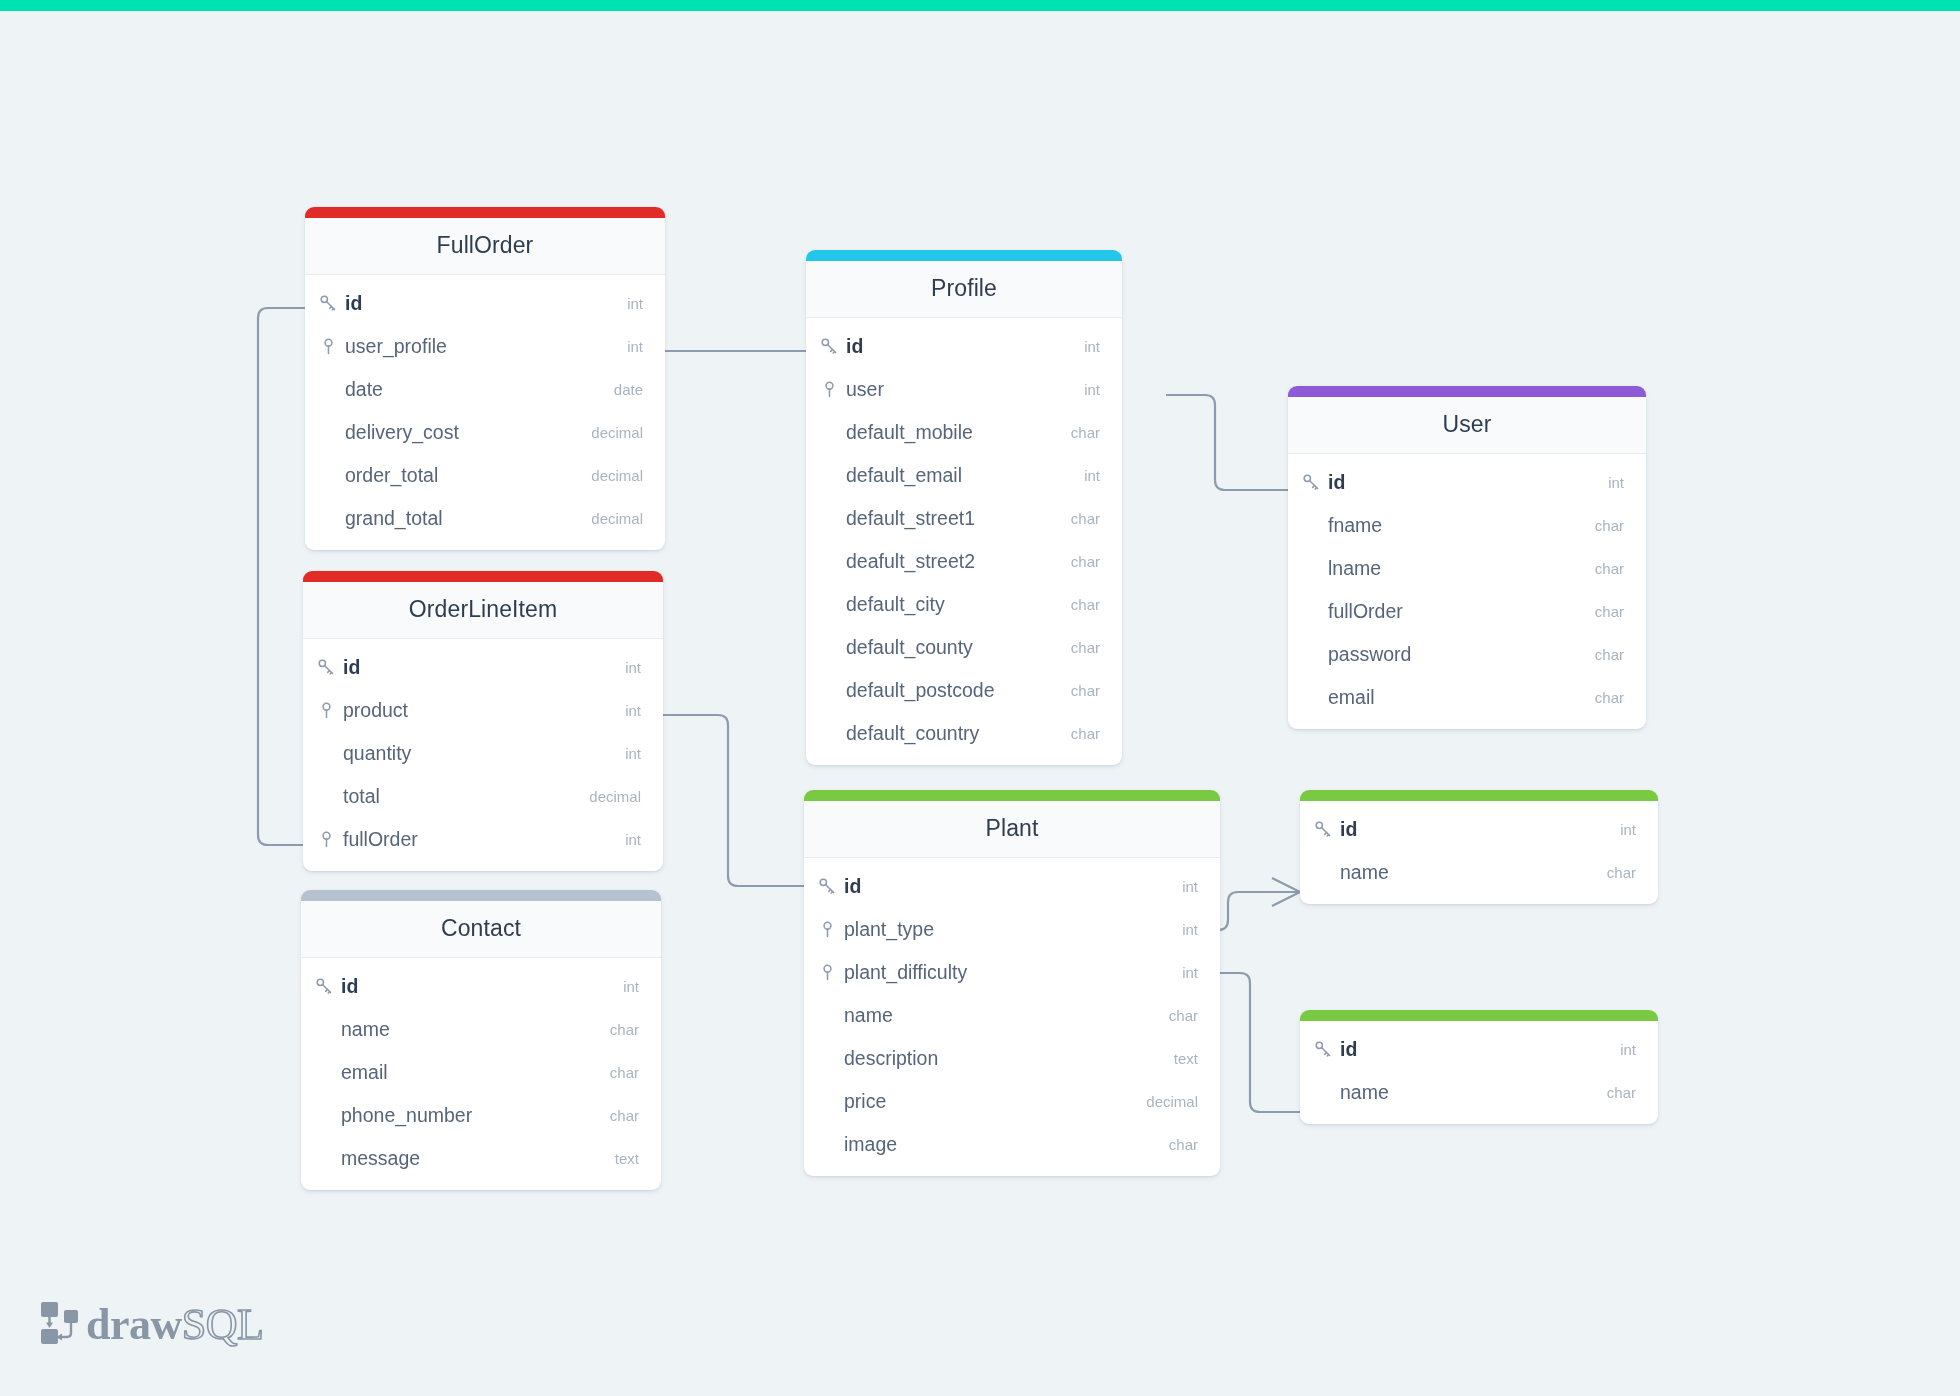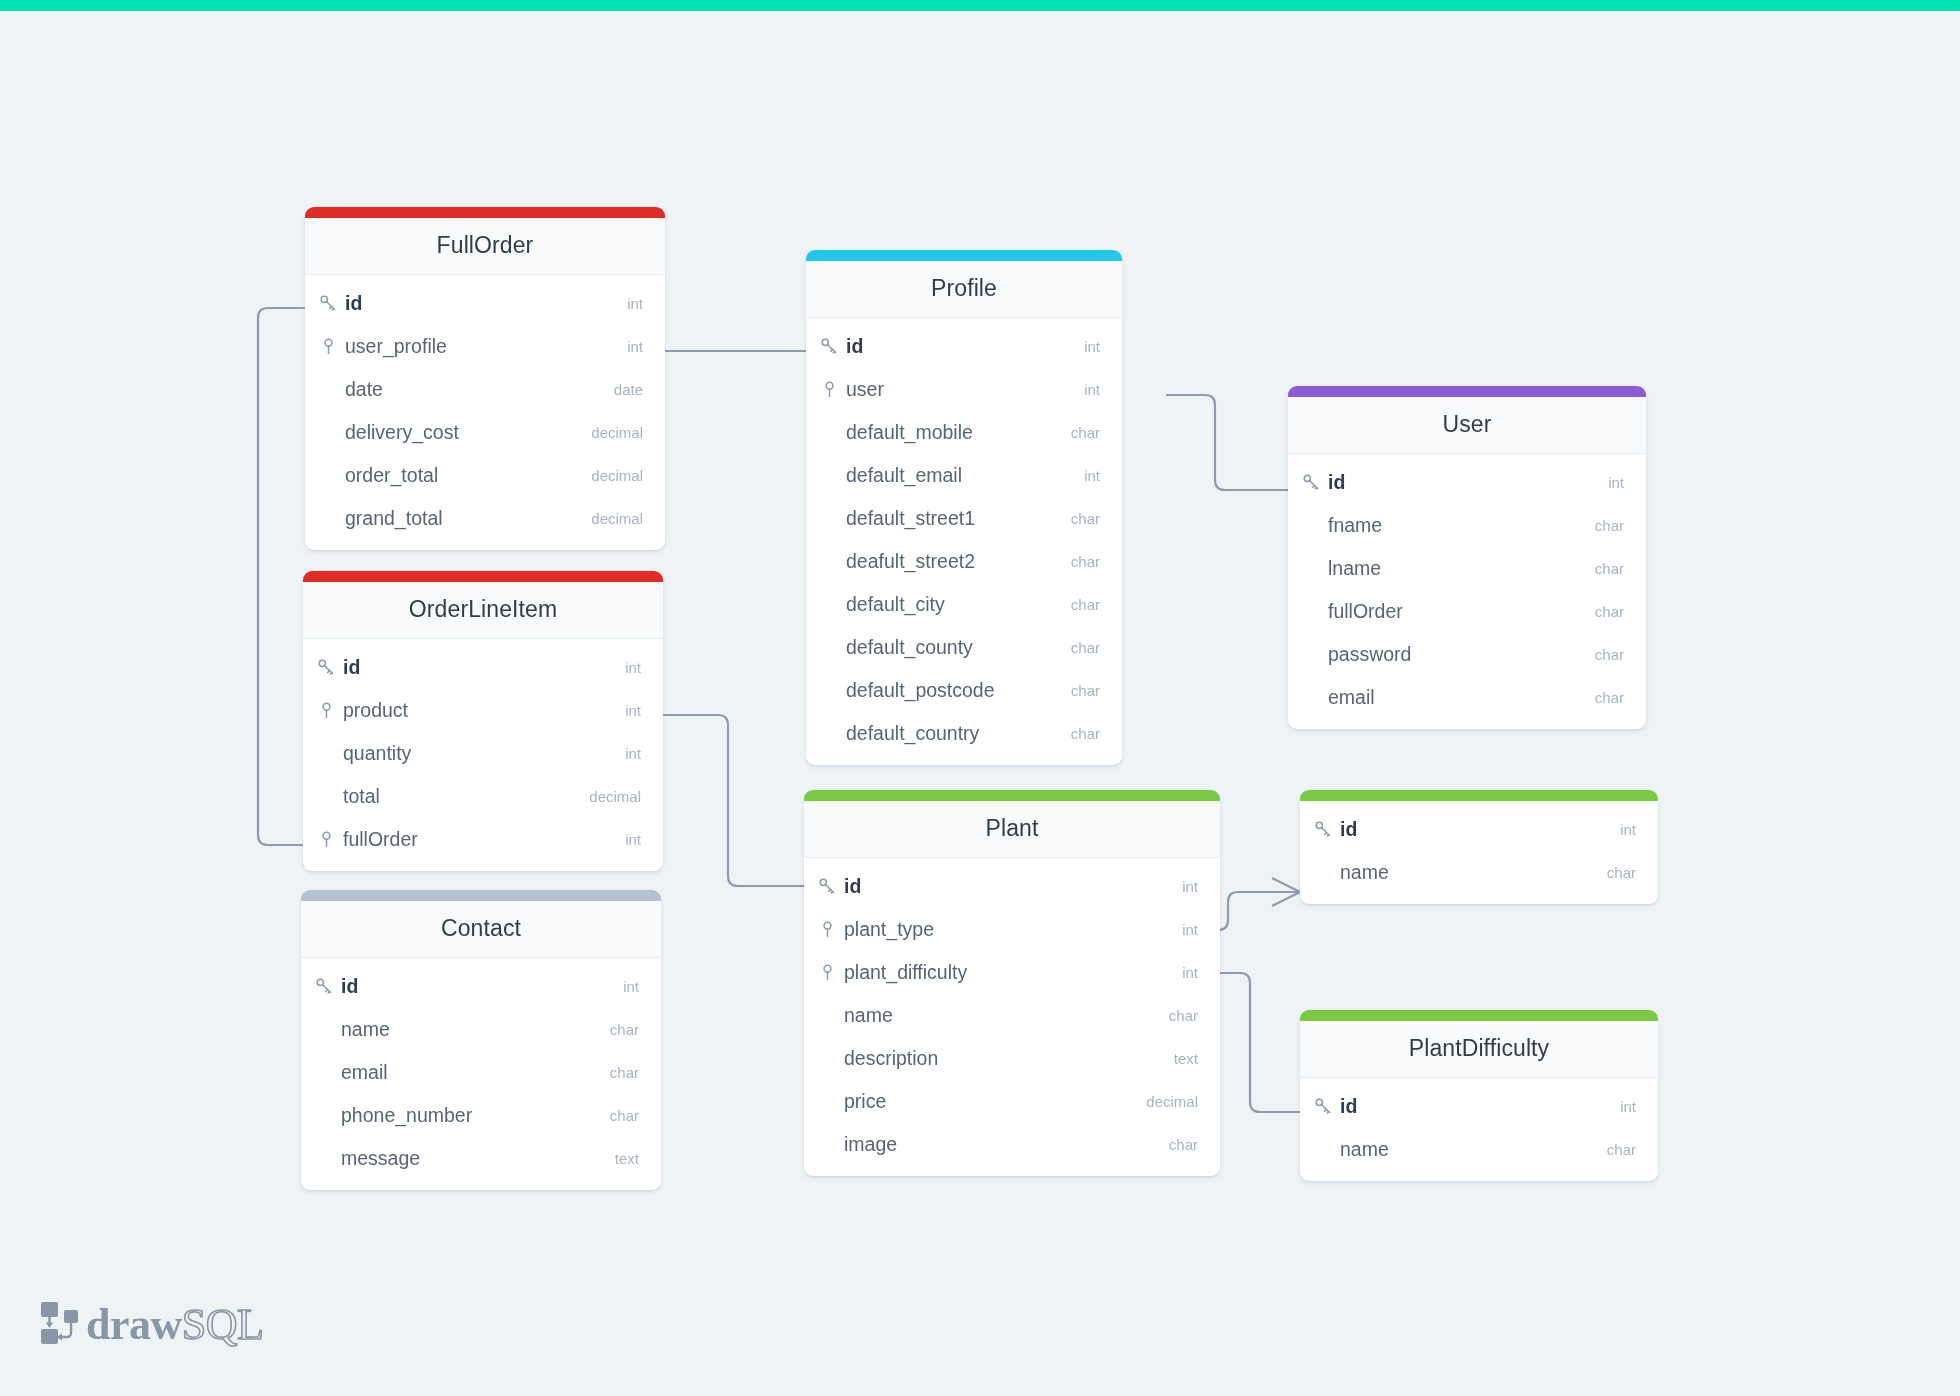--- a/index.html
+++ b/index.html
@@ -451,21 +451,20 @@
           </div>
           <div class="col-row">
             <span class="col-icon"></span>
             <span class="col-name">name</span>
             <span class="col-type">char</span>
           </div>
         </div>
       </div>
       <div class="er-table" style="left: 1300px; top: 1010px; width: 358px;">
         <div class="tbl-accent" style="background: rgb(122, 201, 67);"></div>
-        <div class="tbl-title">PlantDifficulty</div>
         <div class="tbl-cols">
           <div class="col-row pk">
             <span class="col-icon">
               <svg width="19" height="19" viewBox="0 0 20 20" fill="none">
   <circle cx="5.6" cy="5.6" r="3.3" stroke="#8e9bae" stroke-width="1.6"></circle>
   <path d="M8.1 8.1 L16.4 16.4" stroke="#8e9bae" stroke-width="1.6" stroke-linecap="round"></path>
   <path d="M13.2 13.2 L11.3 15.1" stroke="#8e9bae" stroke-width="1.6" stroke-linecap="round"></path>
   <path d="M15.4 15.4 L13.9 16.9" stroke="#8e9bae" stroke-width="1.6" stroke-linecap="round"></path>
 </svg>
             </span>

